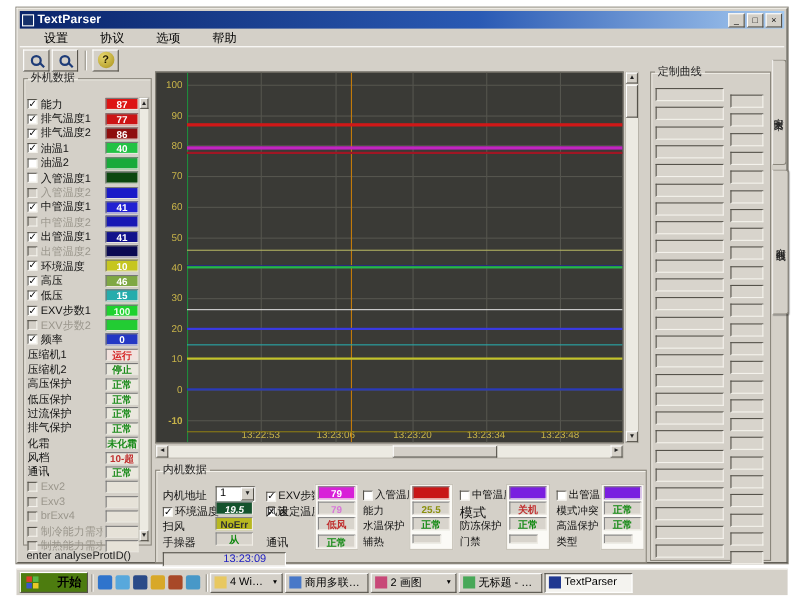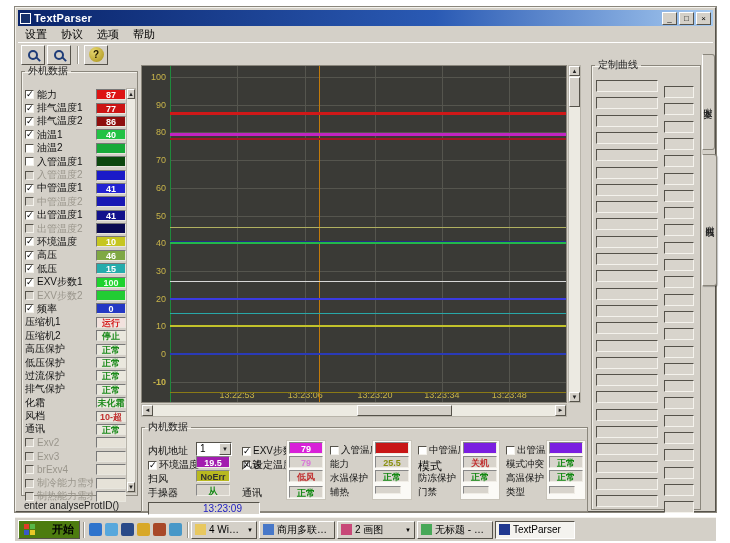--- a/index.html
+++ b/index.html
@@ -9,21 +9,21 @@
   .window{position:absolute;left:15px;top:7px;width:701px;height:505px;background:#d4d0c8;
           border:1px solid;border-color:#f4f2ec #55524a #55524a #f4f2ec;box-shadow:0 0 0 1px #8a867c;}
   .titlebar{position:absolute;left:2px;top:2px;right:2px;height:16px;display:flex;align-items:center;gap:3px;
             background:linear-gradient(90deg,#0a246a,#2a5ab4 60%,#a6caf0);padding:0 2px;}
   .app-icon{width:11px;height:11px;background:#16306a;border:1px solid #fff;flex:none;}
   .title{color:#fff;font-size:11px;font-weight:bold;letter-spacing:.2px;}
   .win-btns{margin-left:auto;display:flex;gap:2px;}
   .wbtn{width:15px;height:13px;background:#d4d0c8;border:1px solid;border-color:#fff #55524a #55524a #fff;
         font-size:8px;line-height:11px;text-align:center;color:#000;}
   .menubar{position:absolute;left:2px;top:18px;right:2px;height:16px;display:flex;align-items:center;font-size:11px;}
-  .menu-item{padding:1px 7px;}
+  .menu-item{padding:1px 7px;margin-left:15px;}
   .toolbar{position:absolute;left:2px;top:34px;right:2px;height:24px;display:flex;align-items:center;gap:2px;
            border-top:1px solid #fff;padding-left:3px;}
   .tbtn{width:24px;height:20px;background:#d4d0c8;border:1px solid;border-color:#fff #55524a #55524a #fff;
         display:flex;align-items:center;justify-content:center;padding:0;}
   .loupe{position:relative;display:inline-block;width:10px;height:10px;border:2px solid #1e3c78;border-radius:50%;}
   .loupe::after{content:"";position:absolute;width:6px;height:2px;background:#1e3c78;transform:rotate(45deg);right:-5px;bottom:-2px;}
   .tsep{width:1px;height:18px;background:#9a968c;box-shadow:1px 0 0 #fff;margin:0 4px;}
   .helpdot{width:15px;height:15px;border-radius:50%;background:radial-gradient(circle at 35% 30%,#e8d870,#a89018);
            color:#201800;font-size:10px;font-weight:bold;line-height:15px;text-align:center;}
   
@@ -361,21 +361,21 @@
       <div style="position:absolute;inset:0;">
           <span class="bp-abs" style="position: absolute; left: 6px; top: 10px;">内机地址</span>
           <span class="dropdown" style="position: absolute; left: 54px; top: 8px;">
             <span class="ddval">1</span>
             <span class="ddbtn">▼</span>
           </span>
           <span class="bplab-wrap bp-abs" style="position: absolute; left: 6px; top: 24px;">
             <span class="cb">✓</span>
             <span>环境温度</span>
           </span>
-          <span class="bbadge" style="background: #a21caf; color: rgb(255, 255, 255); position: absolute; left: 54px; top: 22px;">19.5</span>
+          <span class="bbadge" style="background: #14532d; color: rgb(255, 255, 255); position: absolute; left: 54px; top: 22px; font-style: italic;">19.5</span>
           <span class="bplab-wrap bp-abs" style="position: absolute; left: 6px; top: 38px;">
             <span>扫风</span>
           </span>
           <span class="bbadge" style="background: rgb(184, 184, 32); color: rgb(48, 48, 48); position: absolute; left: 54px; top: 36px;">NoErr</span>
           <span class="bplab-wrap bp-abs" style="position: absolute; left: 6px; top: 52px;">
             <span>手操器</span>
           </span>
           <span class="bbadge" style="background: rgb(216, 212, 204); color: rgb(16, 136, 16); position: absolute; left: 54px; top: 50px;">从</span>
           <span class="bplab-wrap bp-abs" style="position: absolute; left: 100px; top: 10px;">
             <span class="cb">✓</span>

